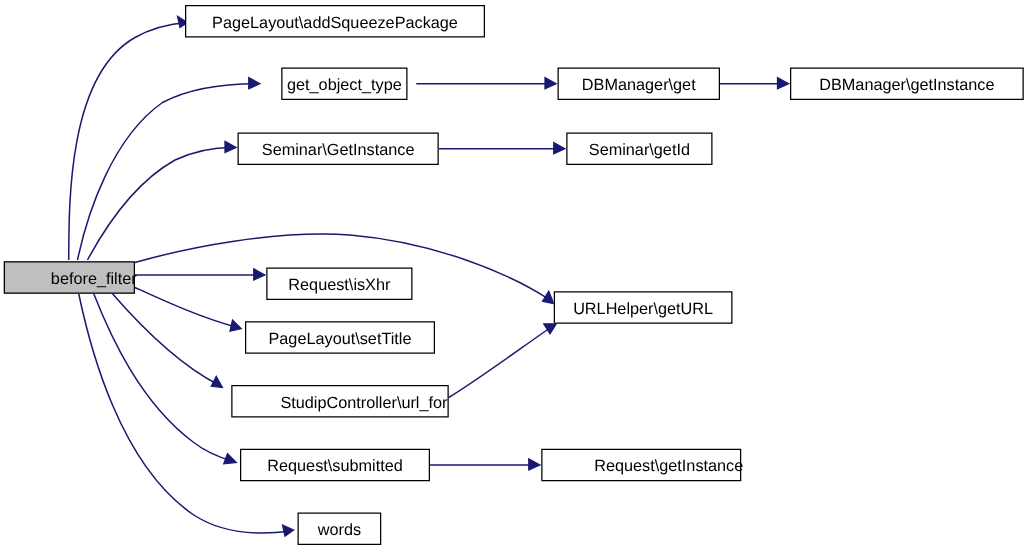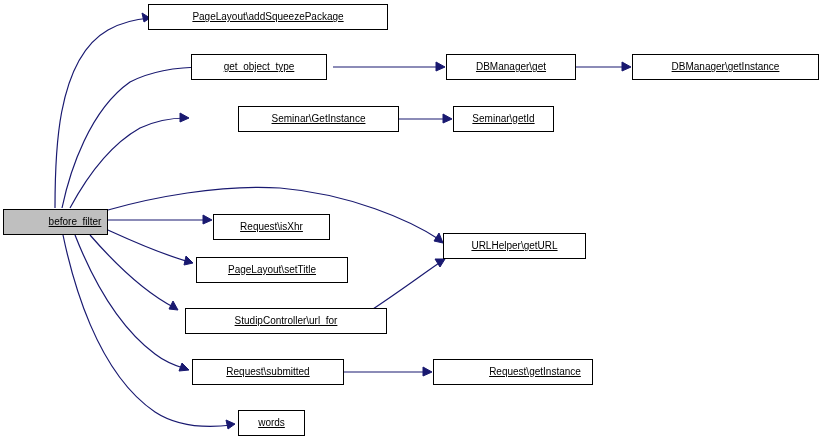--- a/index.html
+++ b/index.html
@@ -22,28 +22,27 @@
     width: 823px;
     height: 443px;
     pointer-events: none;
   }
   .node {
     position: absolute;
     box-sizing: border-box;
     border: 1px solid #000000;
     background: #ffffff;
     color: #000000;
-    font-size: 10px;
+    font-size: 13px;
     line-height: 1;
     display: flex;
     align-items: center;
     justify-content: center;
     white-space: nowrap;
     letter-spacing: 0px;
-    text-decoration: underline;
   }
   .node.current {
     background: #bfbfbf;
     padding-left: 39px;
   }
 </style>
 </head>
 <body>
 
 <div id="canvas">
@@ -108,53 +107,53 @@
     </svg>
 
   <div class="node current" style="left:3px; top:209px; width:105px; height:26px;">
     <span>before_filter</span>
   </div>
 
   <div class="node" style="left:148px; top:4px; width:240px; height:26px;">
     <span>PageLayout\addSqueezePackage</span>
   </div>
 
-  <div class="node" style="left:191px; top:54px; width:136px; height:26px;">
+  <div class="node" style="left:225px; top:54px; width:101px; height:26px;">
     <span>get_object_type</span>
   </div>
 
   <div class="node" style="left:446px; top:54px; width:130px; height:26px;">
     <span>DBManager\get</span>
   </div>
 
   <div class="node" style="left:632px; top:54px; width:187px; height:26px;">
     <span>DBManager\getInstance</span>
   </div>
 
-  <div class="node" style="left:190px; top:106px; width:161px; height:26px;margin-left:48px;">
+  <div class="node" style="left:190px; top:106px; width:161px; height:26px;">
     <span>Seminar\GetInstance</span>
   </div>
 
-  <div class="node" style="left:453px; top:106px; width:101px; height:26px;">
+  <div class="node" style="left:453px; top:106px; width:117px; height:26px;">
     <span>Seminar\getId</span>
   </div>
 
   <div class="node" style="left:213px; top:197px; width:117px; height:26px;margin-top:17px;">
     <span>Request\isXhr</span>
   </div>
 
   <div class="node" style="left:443px; top:233px; width:143px; height:26px;">
     <span>URLHelper\getURL</span>
   </div>
 
   <div class="node" style="left:196px; top:257px; width:152px; height:26px;">
     <span>PageLayout\setTitle</span>
   </div>
 
-  <div class="node" style="left:185px; top:308px; width:202px; height:26px;">
+  <div class="node" style="left:185px; top:308px; width:174px; height:26px;justify-content:flex-end;">
     <span>StudipController\url_for</span>
   </div>
 
   <div class="node" style="left:192px; top:359px; width:152px; height:26px;">
     <span>Request\submitted</span>
   </div>
 
   <div class="node" style="left:433px; top:359px; width:160px; height:26px;padding-left:44px;">
     <span>Request\getInstance</span>
   </div>

